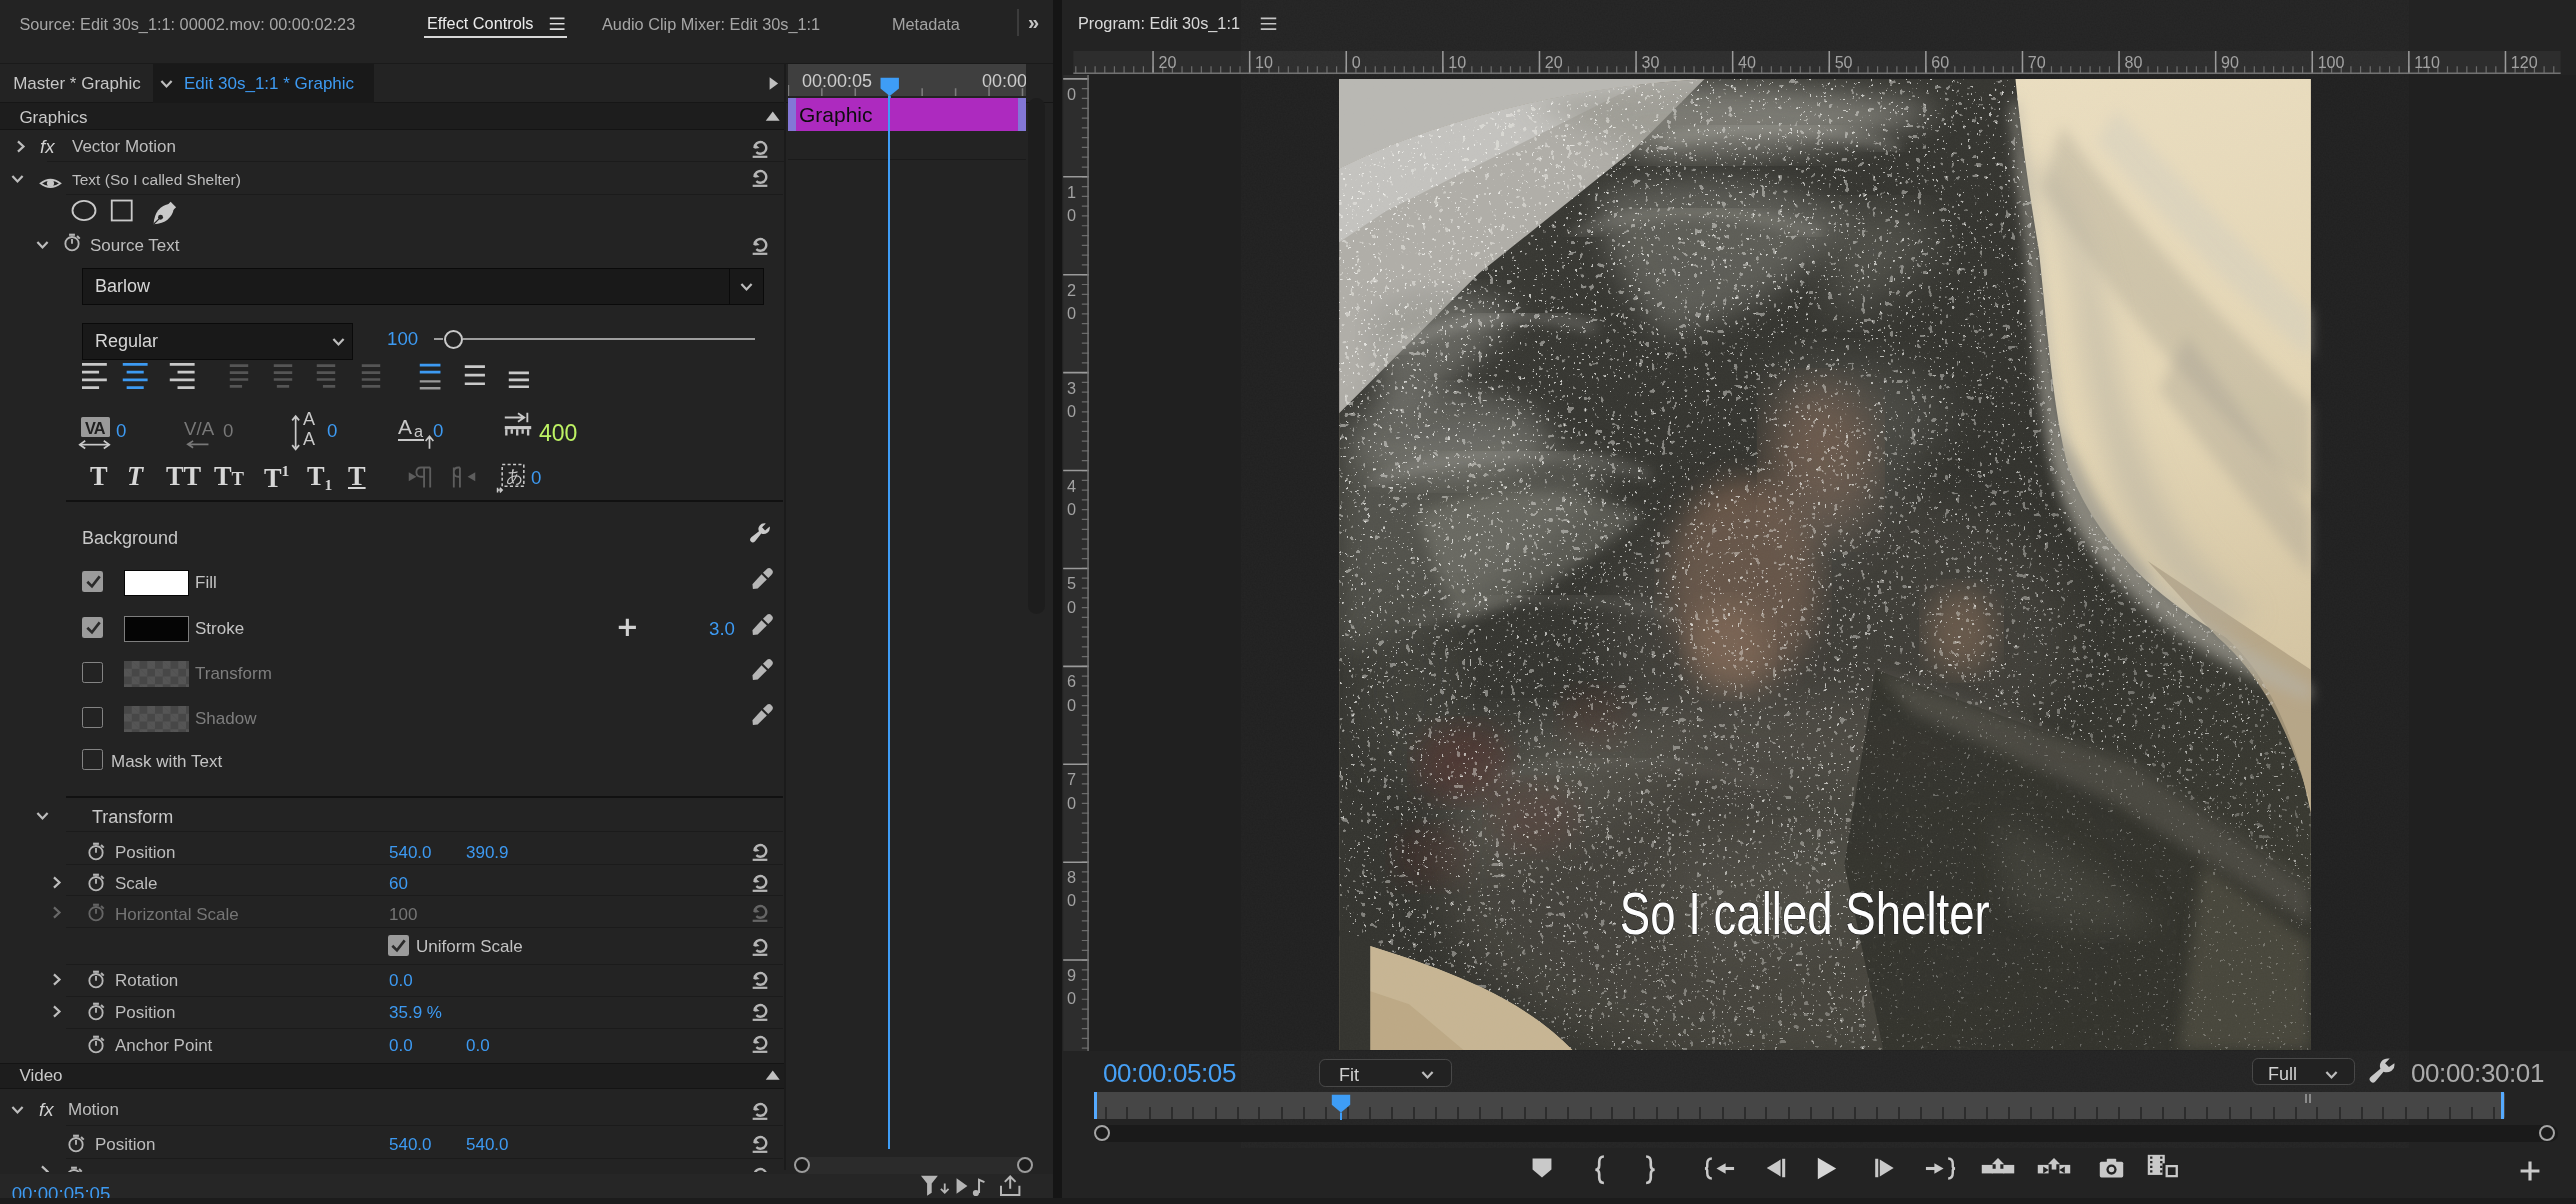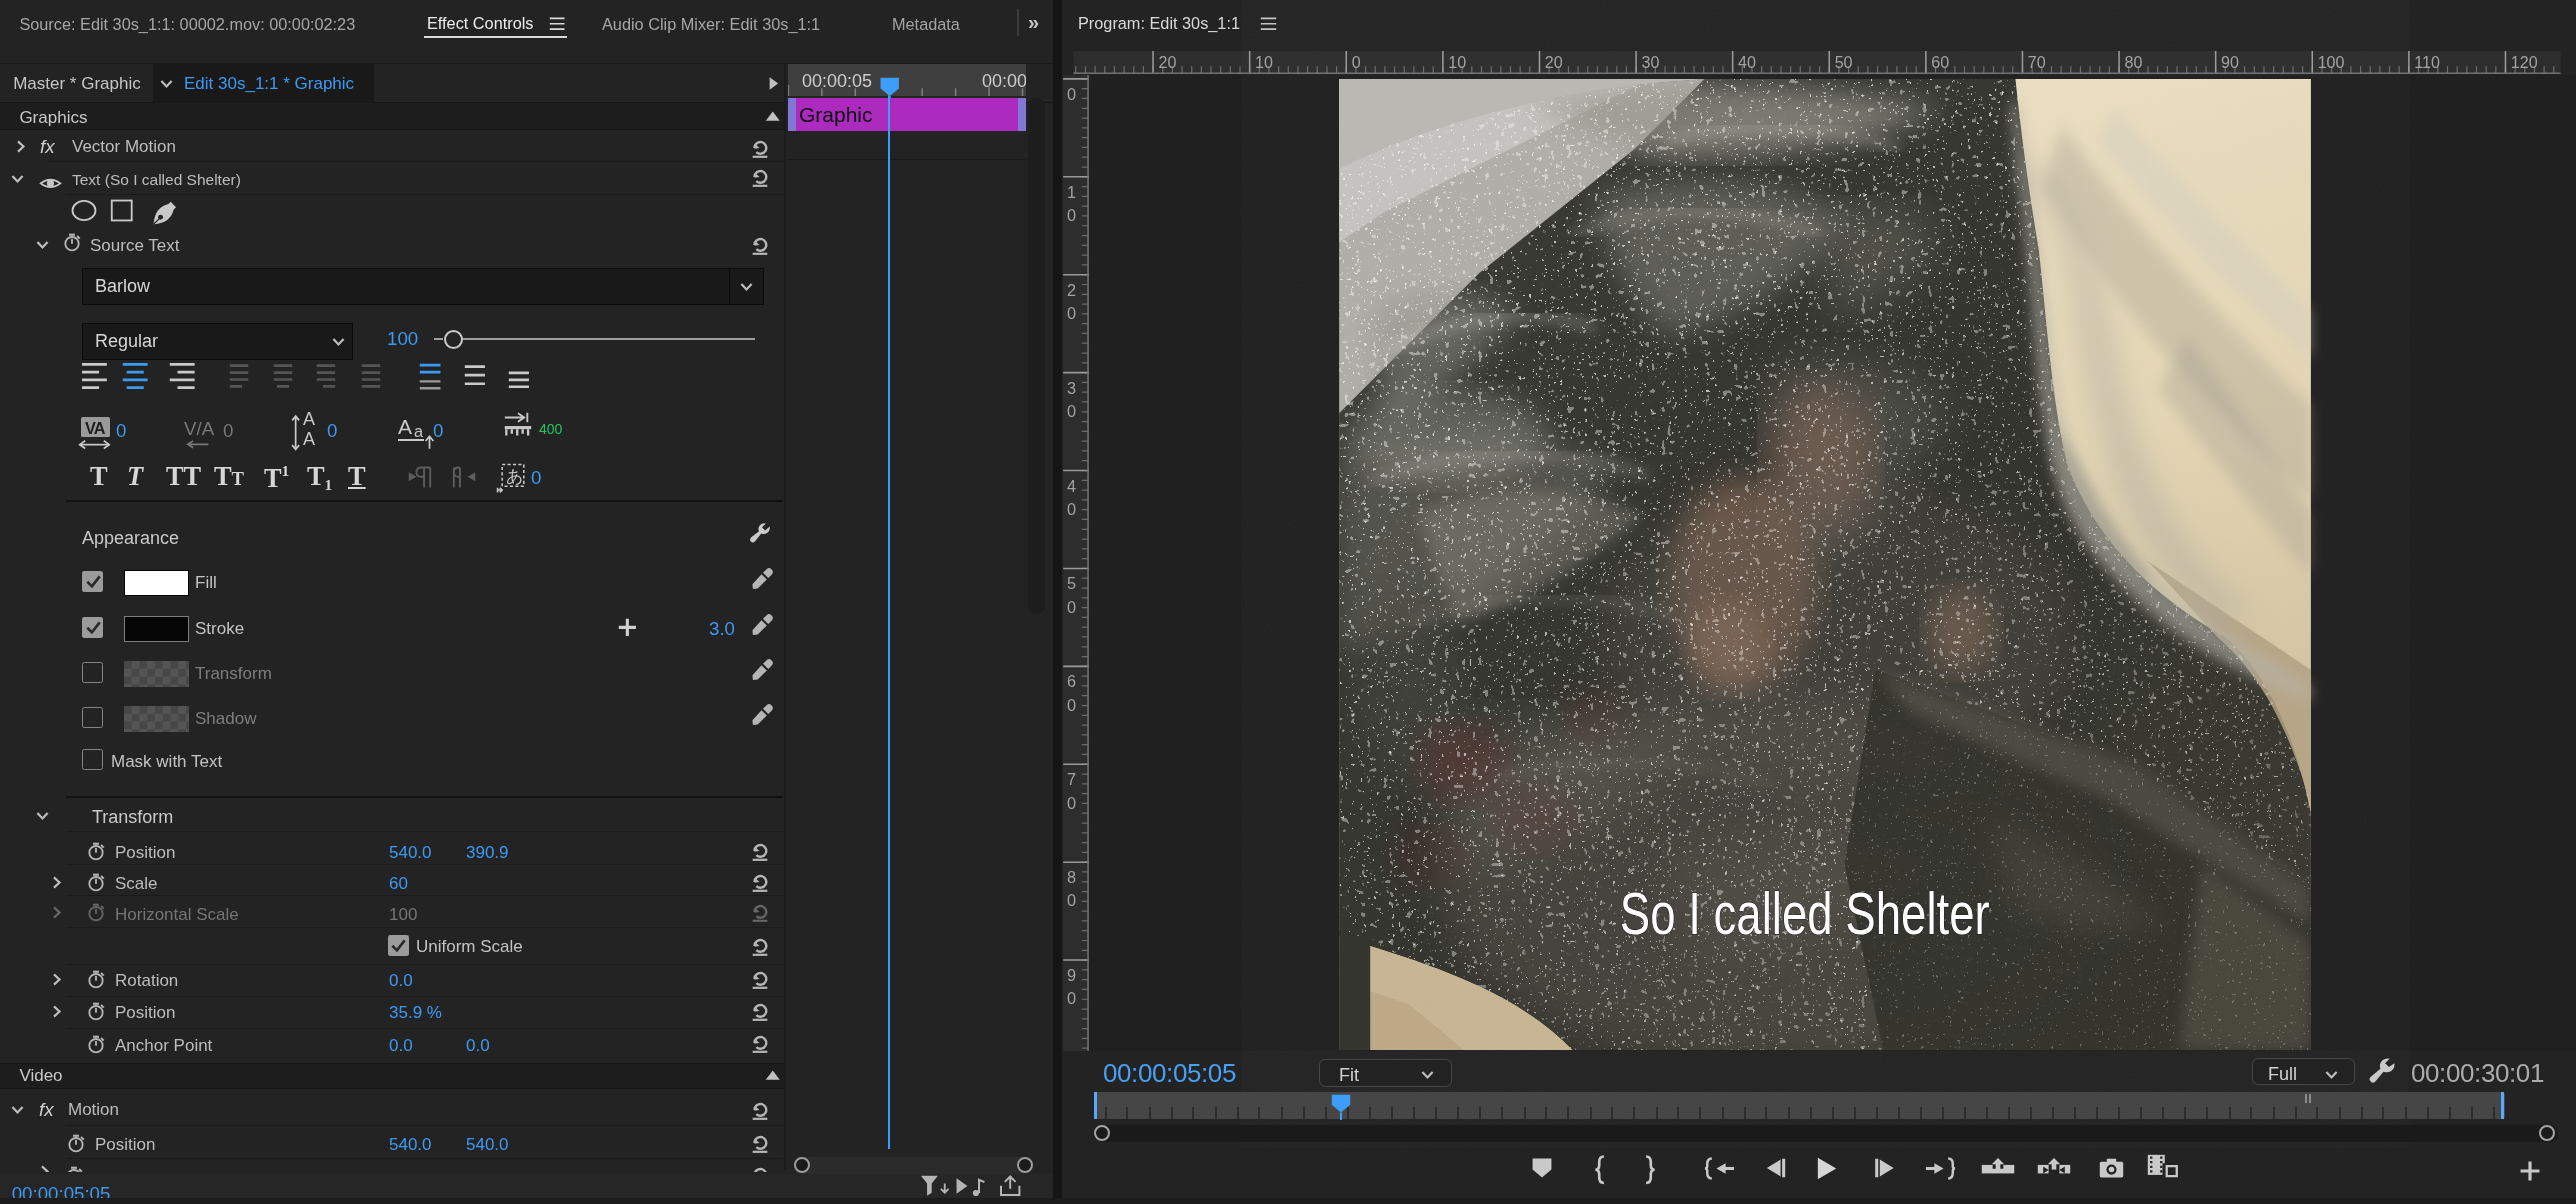--- a/index.html
+++ b/index.html
@@ -183,21 +183,21 @@
 <div class="a" style="left:398px;top:439px;width:26px;height:1.9px;background:#c9c9c9"></div>
 <svg class="a" style="left:424px;top:434px" width="11" height="15.5" viewBox="0 0 14 20">
     <path d="M7 19 V4 M2 9 L7 3 L12 9" fill="none" stroke="#c9c9c9" stroke-width="2.2"></path>
   </svg>
 <div class="t" style="left:433px;top:422px;font-size:18.7px;color:#3d9af2">0</div>
 <svg class="a" style="left:504px;top:412px" width="28" height="25" viewBox="0 0 36 32">
     <path d="M1 7 h24 M18 1.5 L26 7 L18 12.5 M30 1 v12" fill="none" stroke="#c9c9c9" stroke-width="2.4"></path>
     <path d="M1 18 h34 v4 h-34 Z" fill="#c9c9c9"></path>
     <path d="M3 22 v8 M10 22 v6 M17 22 v8 M24 22 v6 M31 22 v8" stroke="#c9c9c9" stroke-width="3"></path>
   </svg>
-<div class="t" style="left:539px;top:422px;font-size:14px;color:#22c55e">400</div>
+<div class="t" style="left:539px;top:422px;font-size:23px;color:#bef264">400</div>
 
 <div class="t" style="left:90px;top:463px;font-family:'Liberation Serif',serif;font-size:26.4px;font-weight:bold;color:#d6d6d6">T</div>
 <div class="t" style="left:127px;top:463px;font-family:'Liberation Serif',serif;font-size:26.4px;font-weight:bold;font-style:italic;color:#d6d6d6">T</div>
 <div class="t" style="left:166px;top:463px;font-family:'Liberation Serif',serif;font-size:26.4px;font-weight:bold;color:#d6d6d6">TT</div>
 <div class="t" style="left:214px;top:463px;font-family:'Liberation Serif',serif;font-size:26.4px;font-weight:bold;color:#d6d6d6">T<span style="font-size:18.7px">T</span></div>
 <div class="t" style="left:264px;top:463px;font-family:'Liberation Serif',serif;font-size:26.4px;font-weight:bold;color:#d6d6d6">T<span style="font-size:15.5px;vertical-align:11px">1</span></div>
 <div class="t" style="left:307px;top:463px;font-family:'Liberation Serif',serif;font-size:26.4px;font-weight:bold;color:#d6d6d6">T<span style="font-size:15.5px;vertical-align:-4.7px">1</span></div>
 <div class="t" style="left:348px;top:463px;font-family:'Liberation Serif',serif;font-size:26.4px;font-weight:bold;color:#d6d6d6;text-decoration:underline">T</div>
 <svg class="a" style="left:407px;top:466px" width="28" height="23" viewBox="0 0 36 30">
     <path d="M2 8 L12 14 L2 20 Z" fill="#5d5d5d"></path>
@@ -208,21 +208,21 @@
     <path d="M6 2 v26 M14 2 v26 M14 2 h-2 q-6 0 -6 6 q0 6 6 6 h2" fill="none" stroke="#5d5d5d" stroke-width="2.4"></path>
   </svg>
 <svg class="a" style="left:496px;top:463px" width="34" height="31" viewBox="0 0 44 40">
     <rect x="8" y="2" width="28" height="28" fill="none" stroke="#c9c9c9" stroke-width="2" stroke-dasharray="4 3"></rect>
     <text x="13" y="25" font-size="22" fill="#c9c9c9" font-family="Liberation Sans">あ</text>
     <path d="M2 32 L2 38 M2 35 L8 35 M5 32 L8 35 L5 38" stroke="#c9c9c9" stroke-width="2" fill="none"></path>
   </svg>
 <div class="t" style="left:531px;top:469px;font-size:18.7px;color:#3d9af2">0</div>
 <div class="a" style="left:66px;top:500px;width:717px;height:1.6px;background:#111"></div>
 
-<div class="t" style="left:82px;top:529px;font-size:18px;color:#c9c9c9">Appearance</div>
+<div class="t" style="left:82px;top:529px;font-size:18px;color:#c9c9c9">Background</div>
 <svg class="a" style="left:749px;top:522px" width="23" height="23" viewBox="0 0 30 30">
     <path d="M27 6 Q28 11 24 14 Q20 17 16 15 L8 25 Q5 28 2.5 25.5 Q0 23 3 20 L13 12 Q11 8 14 4.5 Q17 1 22 2 L17 7 L21 11 Z" fill="#c9c9c9"></path>
   </svg>
 
 <div class="a" style="left:82px;top:571px;width:21px;height:21px;background:#9b9b9b;border-radius:2.3px"></div>
 <svg class="a" style="left:85px;top:574px" width="17" height="15.5" viewBox="0 0 22 20">
     <path d="M3 10 L9 16 L19 3" fill="none" stroke="#2a2a2a" stroke-width="3.4"></path>
   </svg>
 <div class="a" style="left:124px;top:570px;width:65px;height:26.4px;background:#fff;border:0.8px solid #060606"></div>
 <div class="t" style="left:195px;top:574px;color:#c3c3c3">Fill</div>

